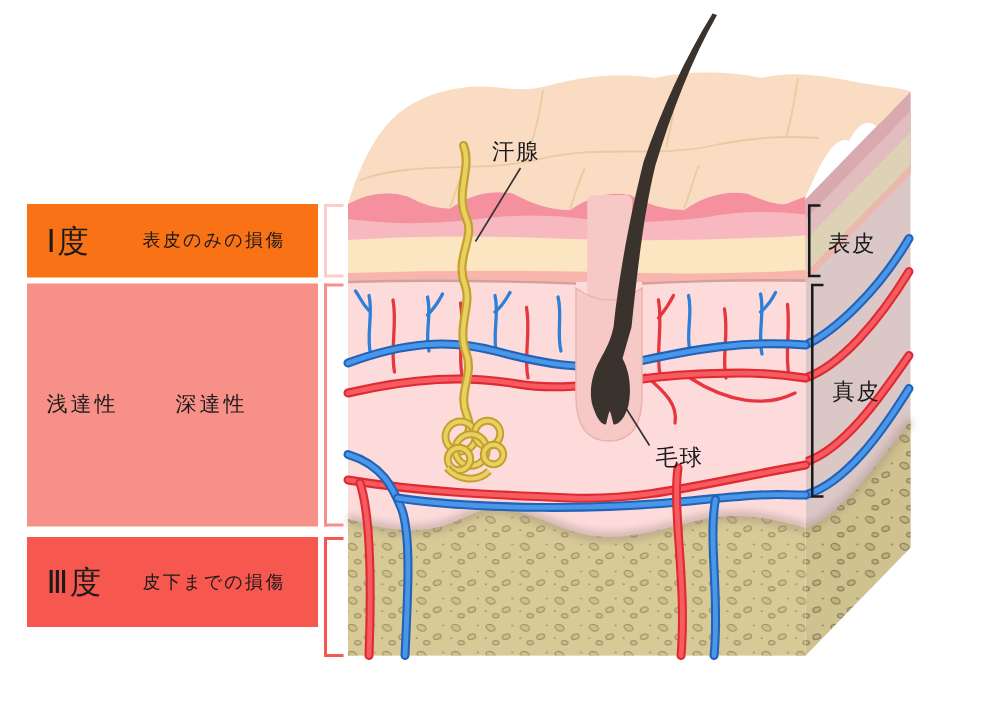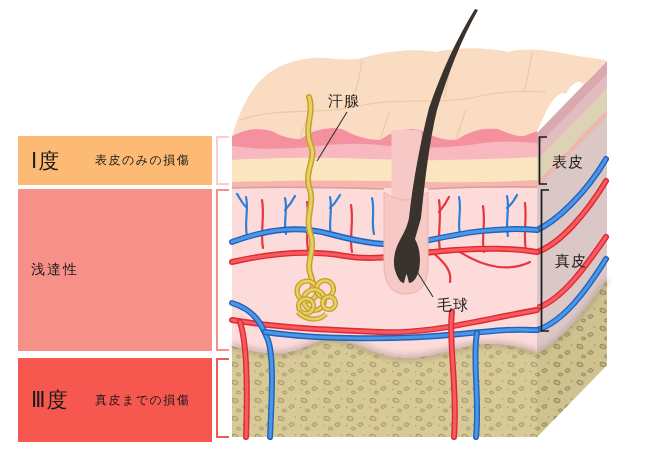--- a/index.html
+++ b/index.html
@@ -2,23 +2,23 @@
 <html><head>
 <meta charset="utf-8">
 <style>
   html,body{margin:0;padding:0;background:#fff;}
   .stage{position:relative;width:662px;height:472px;background:#ffffff;overflow:hidden;
          font-family:"DejaVu Sans",sans-serif;color:#1a1a1a;}
   .art{position:absolute;left:0;top:0;}
   
   .box{position:absolute;left:18px;width:194px;display:flex;align-items:center;
        padding-left:13px;box-sizing:border-box;}
-  .box1{top:136px;height:49px;background:#fdba74;}
+  .box1{top:136px;height:49px;background:#f97316;}
   .box2{top:189px;height:162px;background:#f8908a;}
-  .box3{top:358px;height:84px;background:#f6574f;}
+  .box3{top:358px;height:60px;background:#f6574f;}
   .deg{font-size:21px;width:64px;letter-spacing:1px;flex:none;}
   .desc{font-size:12px;letter-spacing:1.5px;}
   .col{display:flex;flex-direction:row;gap:38px;}
   .mid{font-size:14px;letter-spacing:2px;}
   .bracket{position:absolute;left:216px;width:13px;box-sizing:border-box;
            border-style:solid;border-width:2.5px;border-right:none;}
   .br1{top:136px;height:49px;border-color:#fbcdce;}
   .br2{top:189px;height:162px;border-color:#f8908a;}
   .br3{top:358px;height:80px;border-color:#f6574f;}
   
@@ -208,23 +208,24 @@
 
   <div class="box box1">
     <span class="deg">Ⅰ度</span>
     <span class="desc">表皮のみの損傷</span>
   </div>
   <div class="bracket br1"></div>
 
   <div class="box box2">
     <span class="col">
       <span class="mid">浅達性</span>
+      <span class="mid">深達性</span>
     </span>
   </div>
   <div class="bracket br2"></div>
 
   <div class="box box3">
     <span class="deg">Ⅲ度</span>
-    <span class="desc">真皮までの損傷</span>
+    <span class="desc">皮下までの損傷</span>
   </div>
   <div class="bracket br3"></div>
 
 </div>
 
 </body></html>

